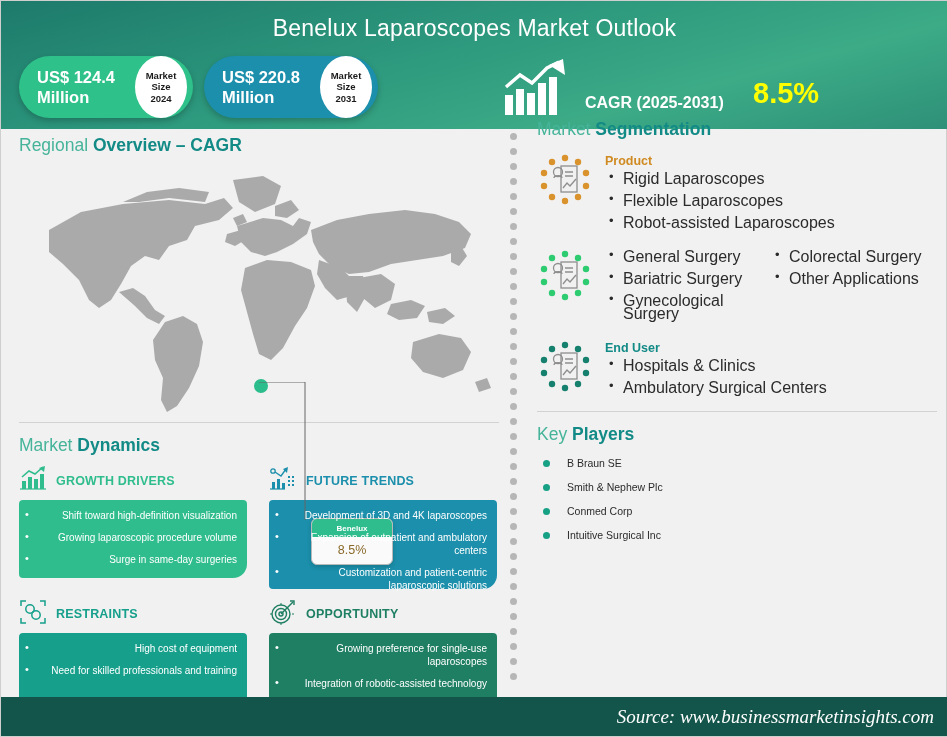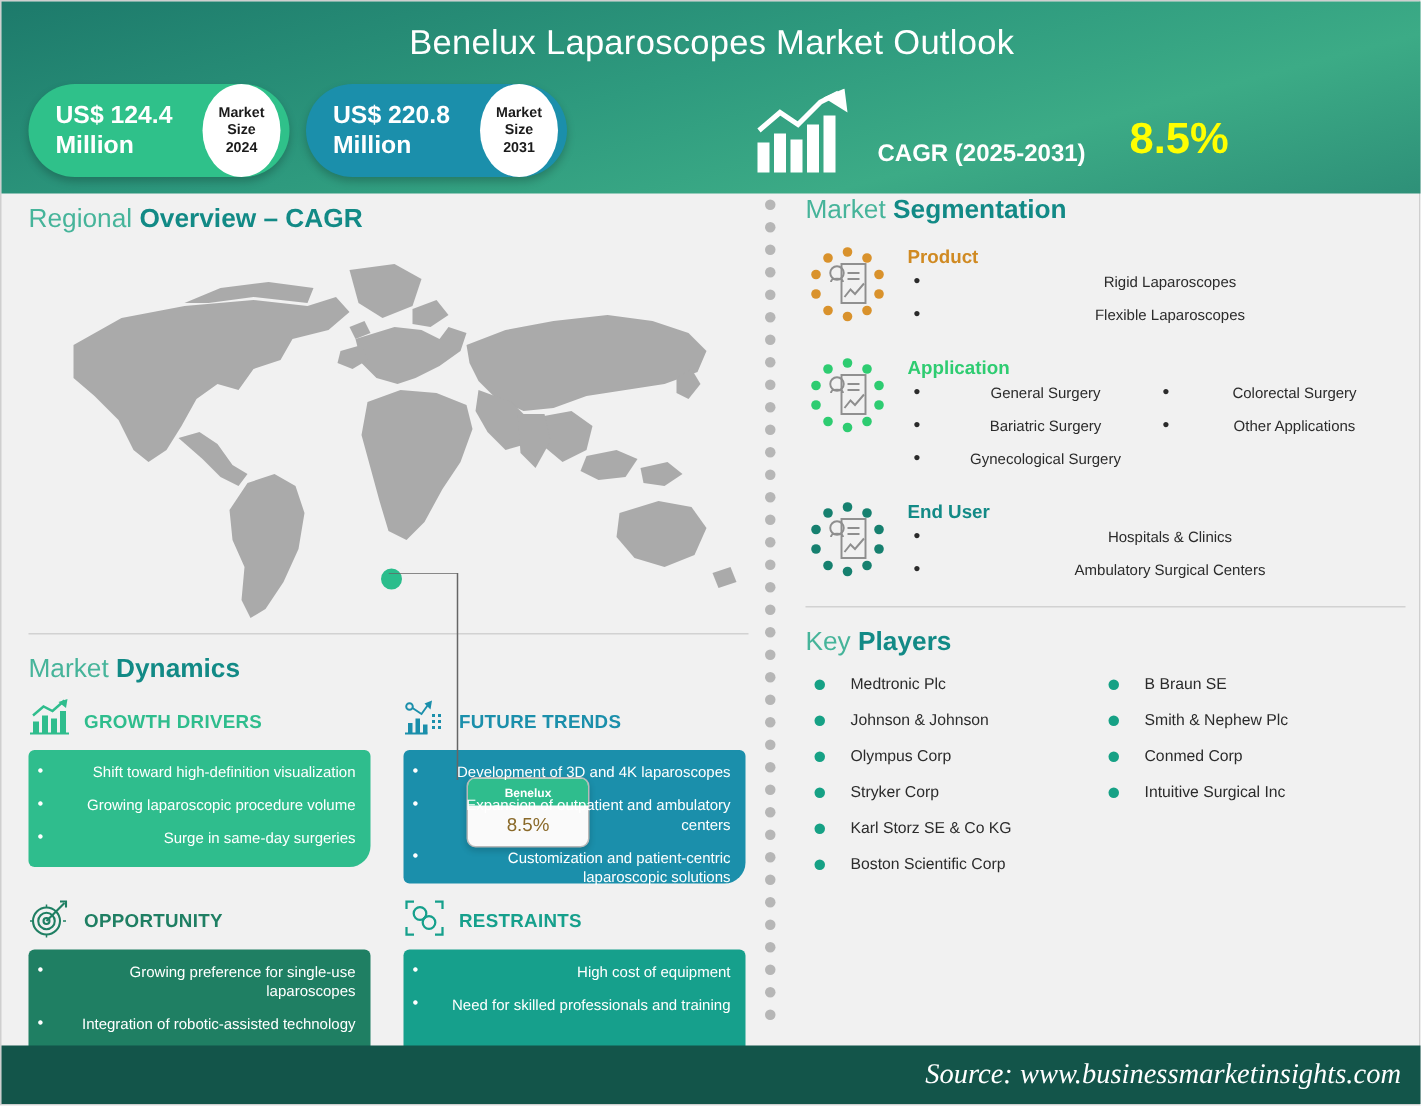--- a/index.html
+++ b/index.html
@@ -153,35 +153,35 @@
   .t-growth  { color: #2fbd8d; }
   .t-trends  { color: #1b8fab; }
   .t-restr   { color: #16a08c; }
   .t-opp     { color: #1f7f63; }
   .card-growth { height: 78px; }
   .card-trends { height: 89px; }
   .card-restr  { height: 86px; }
   .card-opp    { height: 96px; }
 
   
-  .right { position: absolute; left: 536px; top: 128px; width: 400px; }
+  .right { position: absolute; left: 536px; top: 118px; width: 400px; }
   #segmentation-heading { margin-bottom: 10px; }
   .seg-row { display: flex; gap: 12px; margin-bottom: 8px; }
   .seg-icon { width: 56px; flex-shrink: 0; padding-top: 2px; }
   .seg-body { flex: 1; padding-top: 4px; }
   .seg-label { font-size: 12.5px; font-weight: bold; margin-bottom: 4px; }
   .l-product { color: #d08a22; }
   .l-application { color: #2ecc71; }
   .l-enduser { color: #128a86; }
   .seg-cols { display: grid; grid-template-columns: 1fr 1fr; }
   .seg-cols.one { grid-template-columns: 1fr; }
   .seg-cols ul { list-style: none; }
   .seg-cols li {
-    font-size: 10px; color: #2b2b2b; line-height: 13px;
-    padding-left: 18px; position: relative; margin-bottom: 9px; text-align: center;
+    font-size: 16px; color: #2b2b2b; line-height: 13px;
+    padding-left: 18px; position: relative; margin-bottom: 9px;
   }
   .seg-cols li::before {
     content: "•"; position: absolute; left: 4px; top: -2px;
     color: #2b2b2b; font-size: 13px;
   }
   .seg-sep { margin: 4px 0 12px; }
 
   #keyplayers-heading { margin: 10px 0 12px; }
   .kp-cols { display: grid; grid-template-columns: 196px 1fr; }
   .kp-cols ul { list-style: none; }
@@ -405,20 +405,45 @@
             <li>Expansion of outpatient and ambulatory centers</li>
             <li>Customization and patient-centric laparoscopic solutions</li>
           </ul>
         </div>
       </div>
 
       <div class="dyn-block">
         <div class="dyn-title-row">
           <span>
             <svg width="28" height="28" viewBox="0 0 28 28">
+              <g fill="none" stroke="#16a08c" stroke-width="1.5">
+                <path d="M2,8 L2,3 L7,3"></path>
+                  <path d="M21,3 L26,3 L26,8"></path>
+                <path d="M26,20 L26,25 L21,25"></path>
+                  <path d="M7,25 L2,25 L2,20"></path>
+                <circle cx="11" cy="11" r="4.2"></circle>
+                <circle cx="17" cy="17" r="4.2"></circle>
+                <path d="M13.5,13.5 L14.5,14.5"></path>
+              </g>
+            </svg>
+          </span>
+          <span class="dyn-title t-restr">RESTRAINTS</span>
+        </div>
+        <div class="dyn-card c-restr card-restr">
+          <ul>
+            <li>High cost of equipment</li>
+            <li>Need for skilled professionals and training</li>
+          </ul>
+        </div>
+      </div>
+
+      <div class="dyn-block">
+        <div class="dyn-title-row">
+          <span>
+            <svg width="28" height="28" viewBox="0 0 28 28">
               <g fill="none" stroke="#1f7f63" stroke-width="1.4">
                 <circle cx="12" cy="16" r="9"></circle>
                 <circle cx="12" cy="16" r="5.5"></circle>
                 <circle cx="12" cy="16" r="2"></circle>
                 <path d="M12,16 L24,4"></path>
                 <path d="M21,3 L25,3 L25,7"></path>
               </g>
               <g stroke="#1f7f63" stroke-width="1">
                 <path d="M3,16 L1,16"></path>
                   <path d="M23,16 L25,16"></path>
@@ -427,45 +452,20 @@
               </g>
             </svg>
           </span>
           <span class="dyn-title t-opp">OPPORTUNITY</span>
         </div>
         <div class="dyn-card c-opp card-opp">
           <ul>
             <li>Growing preference for single-use laparoscopes</li>
             <li>Integration of robotic-assisted technology</li>
             <li>Technological advancements</li>
-          </ul>
-        </div>
-      </div>
-
-      <div class="dyn-block">
-        <div class="dyn-title-row">
-          <span>
-            <svg width="28" height="28" viewBox="0 0 28 28">
-              <g fill="none" stroke="#16a08c" stroke-width="1.5">
-                <path d="M2,8 L2,3 L7,3"></path>
-                  <path d="M21,3 L26,3 L26,8"></path>
-                <path d="M26,20 L26,25 L21,25"></path>
-                  <path d="M7,25 L2,25 L2,20"></path>
-                <circle cx="11" cy="11" r="4.2"></circle>
-                <circle cx="17" cy="17" r="4.2"></circle>
-                <path d="M13.5,13.5 L14.5,14.5"></path>
-              </g>
-            </svg>
-          </span>
-          <span class="dyn-title t-restr">RESTRAINTS</span>
-        </div>
-        <div class="dyn-card c-restr card-restr">
-          <ul>
-            <li>High cost of equipment</li>
-            <li>Need for skilled professionals and training</li>
           </ul>
         </div>
       </div>
 
     </div>
   </div>
 
   <div class="right">
 
     <div class="sec-head" id="segmentation-heading">
@@ -495,20 +495,21 @@
             <path d="M17,26 C17,23 25,23 25,26"></path>
           </g>
         </svg>
       </div>
       <div class="seg-body">
         <div class="seg-label l-product">Product</div>
         <div class="seg-cols one">
           <ul>
             <li>Rigid Laparoscopes</li>
             <li>Flexible Laparoscopes</li>
+            <li>Robot-assisted Laparoscopes</li>
           </ul>
         </div>
       </div>
     </div>
 
     <div class="seg-row">
       <div class="seg-icon">
         <svg width="56" height="56" viewBox="0 0 56 56">
           <g fill="#2ecc71">
             <circle cx="28" cy="6" r="3.2"></circle>
@@ -525,21 +526,20 @@
           <g fill="none" stroke="#8e8e8e" stroke-width="1.3">
             <rect x="24" y="14" width="16" height="26"></rect>
             <path d="M28,20 L36,20 M28,24 L36,24"></path>
             <polyline points="26,36 30,31 33,34 39,27"></polyline>
             <circle cx="21" cy="20" r="4.5"></circle>
             <path d="M17,26 C17,23 25,23 25,26"></path>
           </g>
         </svg>
       </div>
       <div class="seg-body">
-        <div class="seg-label l-application">Application</div>
         <div class="seg-cols">
           <ul>
             <li>General Surgery</li>
             <li>Bariatric Surgery</li>
             <li>Gynecological Surgery</li>
           </ul>
           <ul>
             <li>Colorectal Surgery</li>
             <li>Other Applications</li>
           </ul>
@@ -583,28 +583,20 @@
     </div>
 
     <div class="hrule seg-sep"></div>
 
     <div class="sec-head" id="keyplayers-heading">
       <span>Key </span><b>Players</b>
     </div>
 
     <div class="kp-cols">
       <ul>
-        <li>Medtronic Plc</li>
-        <li>Johnson &amp; Johnson</li>
-        <li>Olympus Corp</li>
-        <li>Stryker Corp</li>
-        <li>Karl Storz SE &amp; Co KG</li>
-        <li>Boston Scientific Corp</li>
-      </ul>
-      <ul>
         <li>B Braun SE</li>
         <li>Smith &amp; Nephew Plc</li>
         <li>Conmed Corp</li>
         <li>Intuitive Surgical Inc</li>
       </ul>
     </div>
   </div>
 
   <div class="footer">
     <span class="footer-text">Source: www.businessmarketinsights.com</span>

